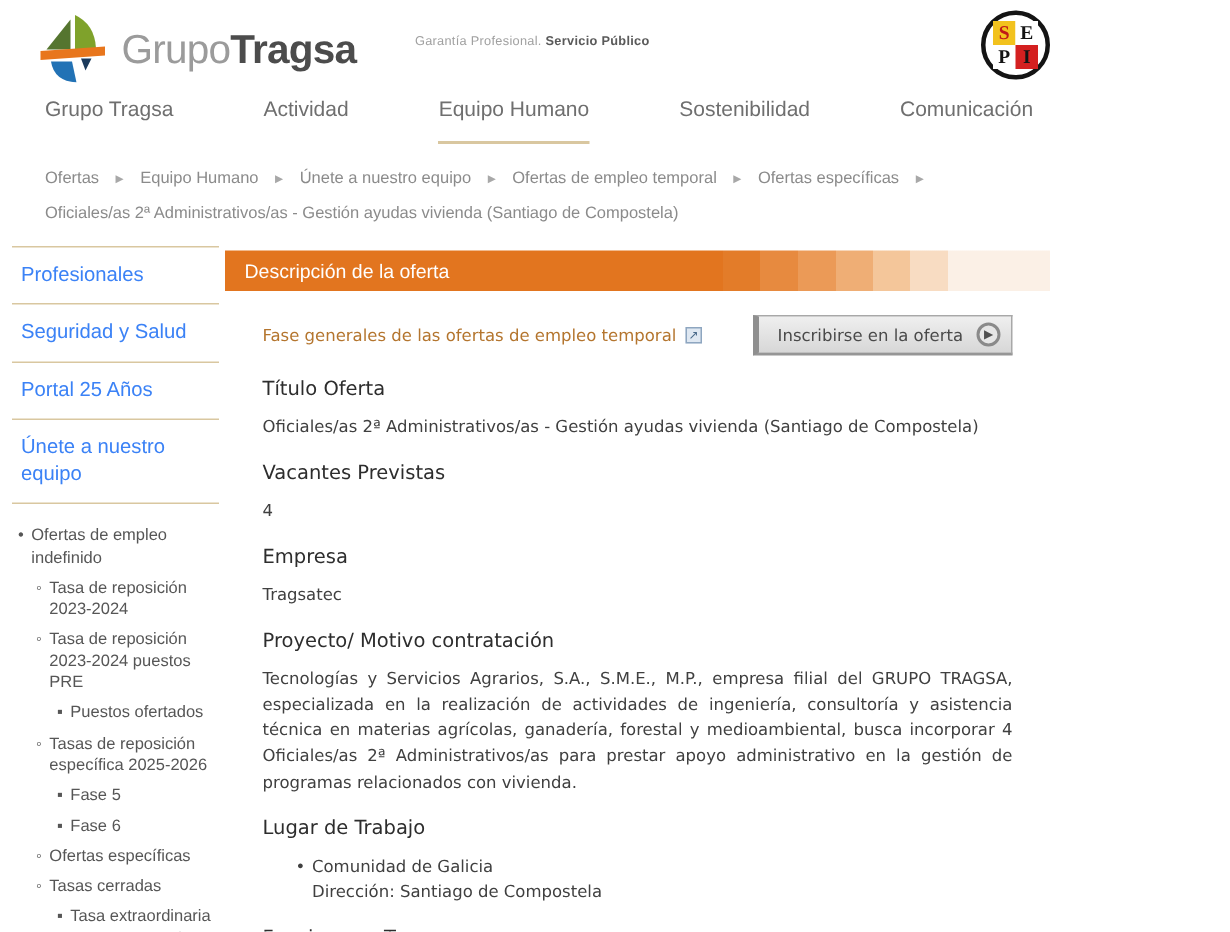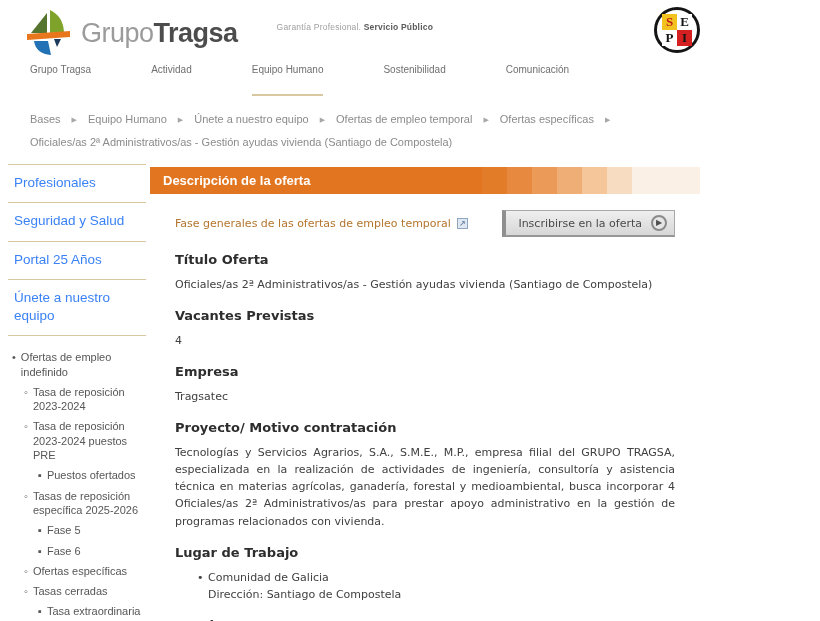--- a/index.html
+++ b/index.html
@@ -21,21 +21,21 @@
   .sepi-grid { display:grid; grid-template-columns:15px 15px; grid-template-rows:16px 16px; }
   .sepi-cell { display:flex; align-items:center; justify-content:center;
                font-family:"Liberation Serif", serif; font-weight:700; font-size:13px; }
   .sepi-s { background:#f2c21e; color:#c01818; }
   .sepi-e { background:#fff; color:#141414; }
   .sepi-p { background:#fff; color:#141414; }
   .sepi-i { background:#d42020; color:#141414; }
 
   
   .nav { display:flex; gap:60px; padding:6px 0 0 30px; height:38px; }
-  .nav-item { font-size:10px; color:#6f6f6f; text-decoration:none; cursor:pointer;
+  .nav-item { font-size:14px; color:#6f6f6f; text-decoration:none; cursor:pointer;
               padding-bottom:10px; }
   .nav-item.active { border-bottom:2px solid #d9c7a0; }
 
   
   .breadcrumb { padding:12px 0 10px 30px; font-size:11px; color:#8b8b8b; line-height:2.1; }
   .bc-link { color:#8b8b8b; text-decoration:none; cursor:pointer; }
   .bc-sep { color:#a8a8a8; font-size:7px; margin:0 11px; vertical-align:1px; }
   .bc-current { color:#8b8b8b; }
 
   
@@ -49,21 +49,21 @@
   .tree-item { display:flex; font-size:11px; color:#565656; text-decoration:none; cursor:pointer;
                line-height:1.3; margin:6px 0; }
   .tree-bullet { flex-shrink:0; margin-right:5px; color:#565656; }
   .tree-item.lvl1 { padding-left:2px; }
   .tree-item.lvl2 { padding-left:14px; }
   .tree-item.lvl3 { padding-left:28px; }
 
   
   .main { width:550px; flex-shrink:0; padding-top:3px; }
   .section-bar { height:27px; line-height:27px; padding-left:13px; color:#fff;
-                 font-size:13px; font-weight:700;
+                 font-size:13px; font-weight:400;
                  background:linear-gradient(to right,
                    #e2751f 0px, #e2751f 332px,
                    #e37c29 332px, #e37c29 357px,
                    #e78a3f 357px, #e78a3f 382px,
                    #eb9a57 382px, #eb9a57 407px,
                    #efae75 407px, #efae75 432px,
                    #f4c69a 432px, #f4c69a 457px,
                    #f8dcc2 457px, #f8dcc2 482px,
                    #fbf0e6 482px, #fbf0e6 550px); }
   .main-inner { padding:0 25px; font-family:"DejaVu Sans", sans-serif; }
@@ -74,21 +74,21 @@
               width:11px; height:11px; margin-left:6px; background:#dfe8f2;
               border:1px solid #8ea6c0; color:#4a6a8a; font-size:8px; line-height:1; }
   .apply-btn { display:flex; align-items:center; gap:9px; cursor:pointer;
                background:linear-gradient(#efefef,#d7d7d7);
                border:1px solid #a8a8a8; border-left:4px solid #8f8f8f; border-bottom:2px solid #969696;
                padding:4px 7px 4px 12px; font-family:"DejaVu Sans", sans-serif;
                font-size:11px; color:#4a4a4a; }
   .apply-circle { width:16px; height:16px; border:2px solid #8a8a8a; border-radius:50%;
                   background:#e6e6e6; display:flex; align-items:center; justify-content:center;
                   font-size:8px; color:#4f4f4f; line-height:1; }
-  .sec-h { font-size:13px; font-weight:700; color:#2d2d2d; margin:15px 0 9px; }
+  .sec-h { font-size:13px; font-weight:400; color:#2d2d2d; margin:15px 0 9px; }
   .sec-p { font-size:11px; color:#404040; line-height:1.55; margin:0 0 2px; }
   .sec-p.justify { text-align:justify; }
   .sec-ul { list-style:none; margin:2px 0 0 22px; }
   .sec-li { position:relative; padding-left:11px; font-size:11px; color:#404040; line-height:1.55; margin-bottom:2px; }
   .sec-li::before { content:"\2022"; position:absolute; left:0; color:#404040; }
   .sec-sub { font-size:11px; color:#404040; line-height:1.55; }
 </style>
 </head>
 <body>
 
@@ -120,21 +120,21 @@
 
 <nav class="nav">
     <a class="nav-item">Grupo Tragsa</a>
     <a class="nav-item">Actividad</a>
     <a class="nav-item active">Equipo Humano</a>
     <a class="nav-item">Sostenibilidad</a>
     <a class="nav-item">Comunicación</a>
   </nav>
 
 <div class="breadcrumb">
-  <span><a class="bc-link">Bases</a><span class="bc-sep">▶</span><a class="bc-link">Equipo Humano</a><span class="bc-sep">▶</span><a class="bc-link">Únete a nuestro equipo</a><span class="bc-sep">▶</span><a class="bc-link">Ofertas de empleo temporal</a><span class="bc-sep">▶</span><a class="bc-link">Ofertas específicas</a><span class="bc-sep">▶</span></span>
+  <span><a class="bc-link">Ofertas</a><span class="bc-sep">▶</span><a class="bc-link">Equipo Humano</a><span class="bc-sep">▶</span><a class="bc-link">Únete a nuestro equipo</a><span class="bc-sep">▶</span><a class="bc-link">Ofertas de empleo temporal</a><span class="bc-sep">▶</span><a class="bc-link">Ofertas específicas</a><span class="bc-sep">▶</span></span>
   <div class="bc-current">Oficiales/as 2ª Administrativos/as - Gestión ayudas vivienda (Santiago de Compostela)</div>
 </div>
 
 <div class="columns">
 
   <aside class="sidebar">
     <div>
         <a class="sb-item">Profesionales</a>
         <a class="sb-item">Seguridad y Salud</a>
         <a class="sb-item">Portal 25 Años</a>

